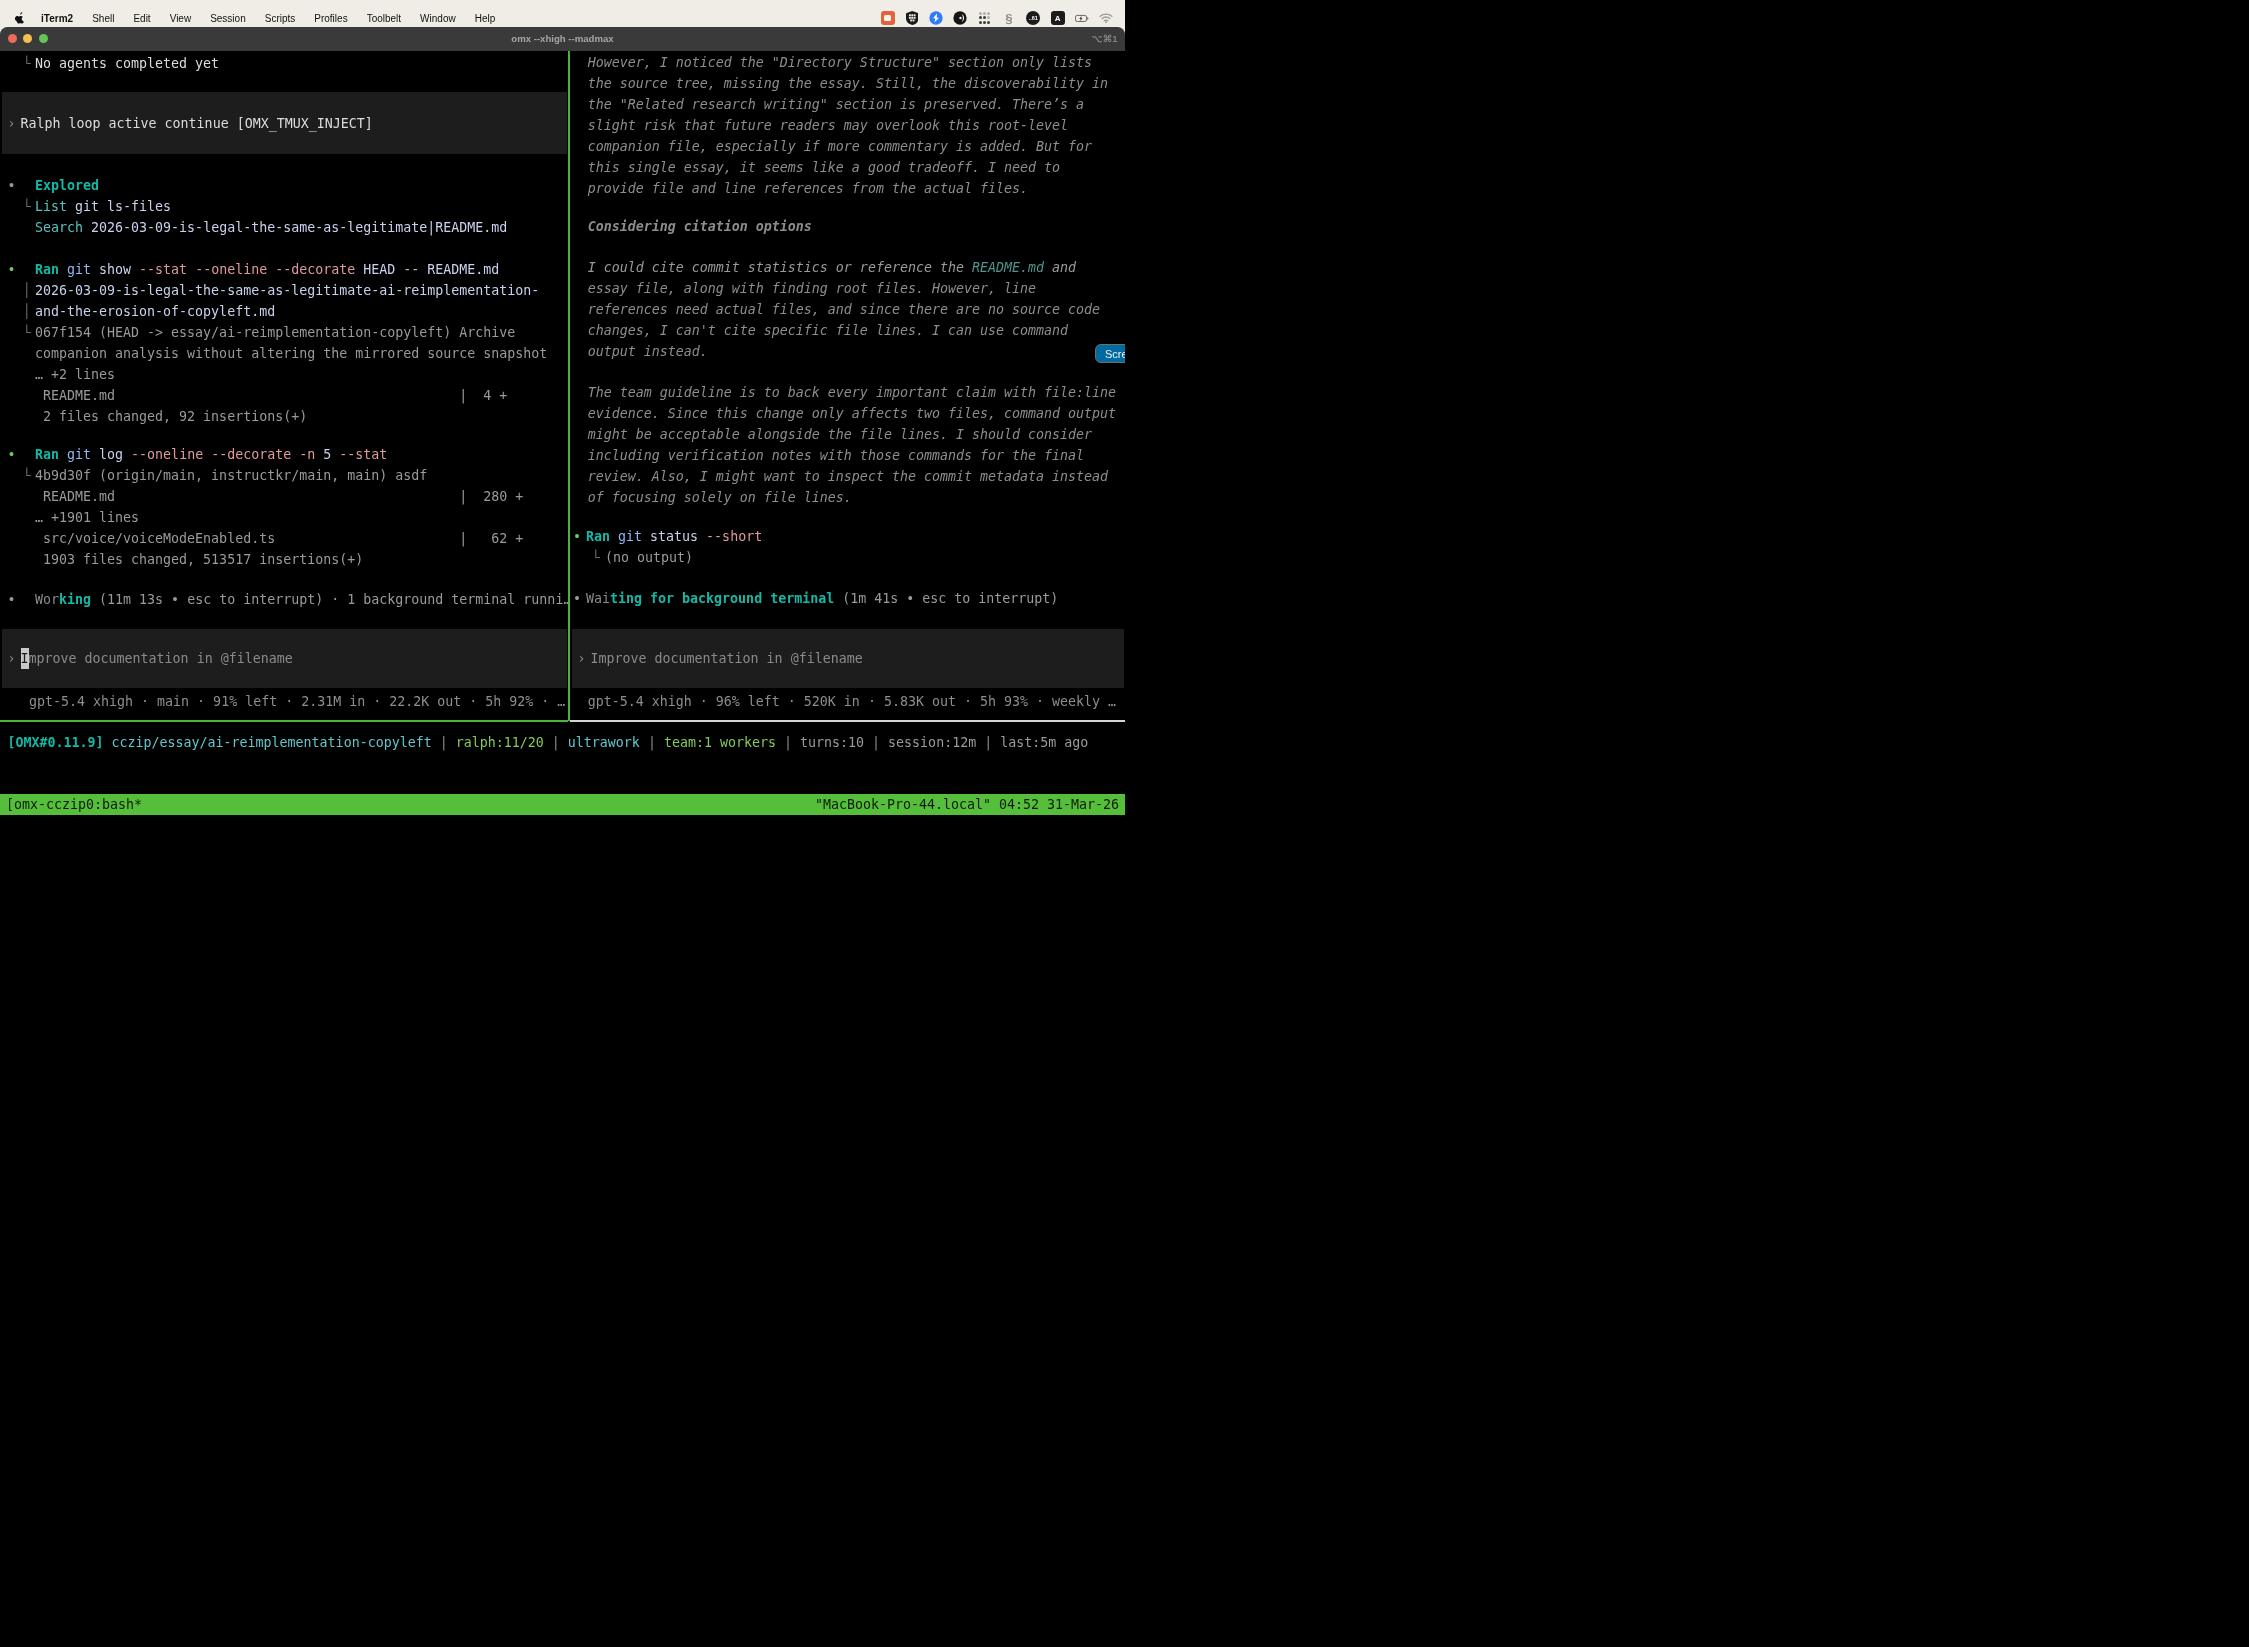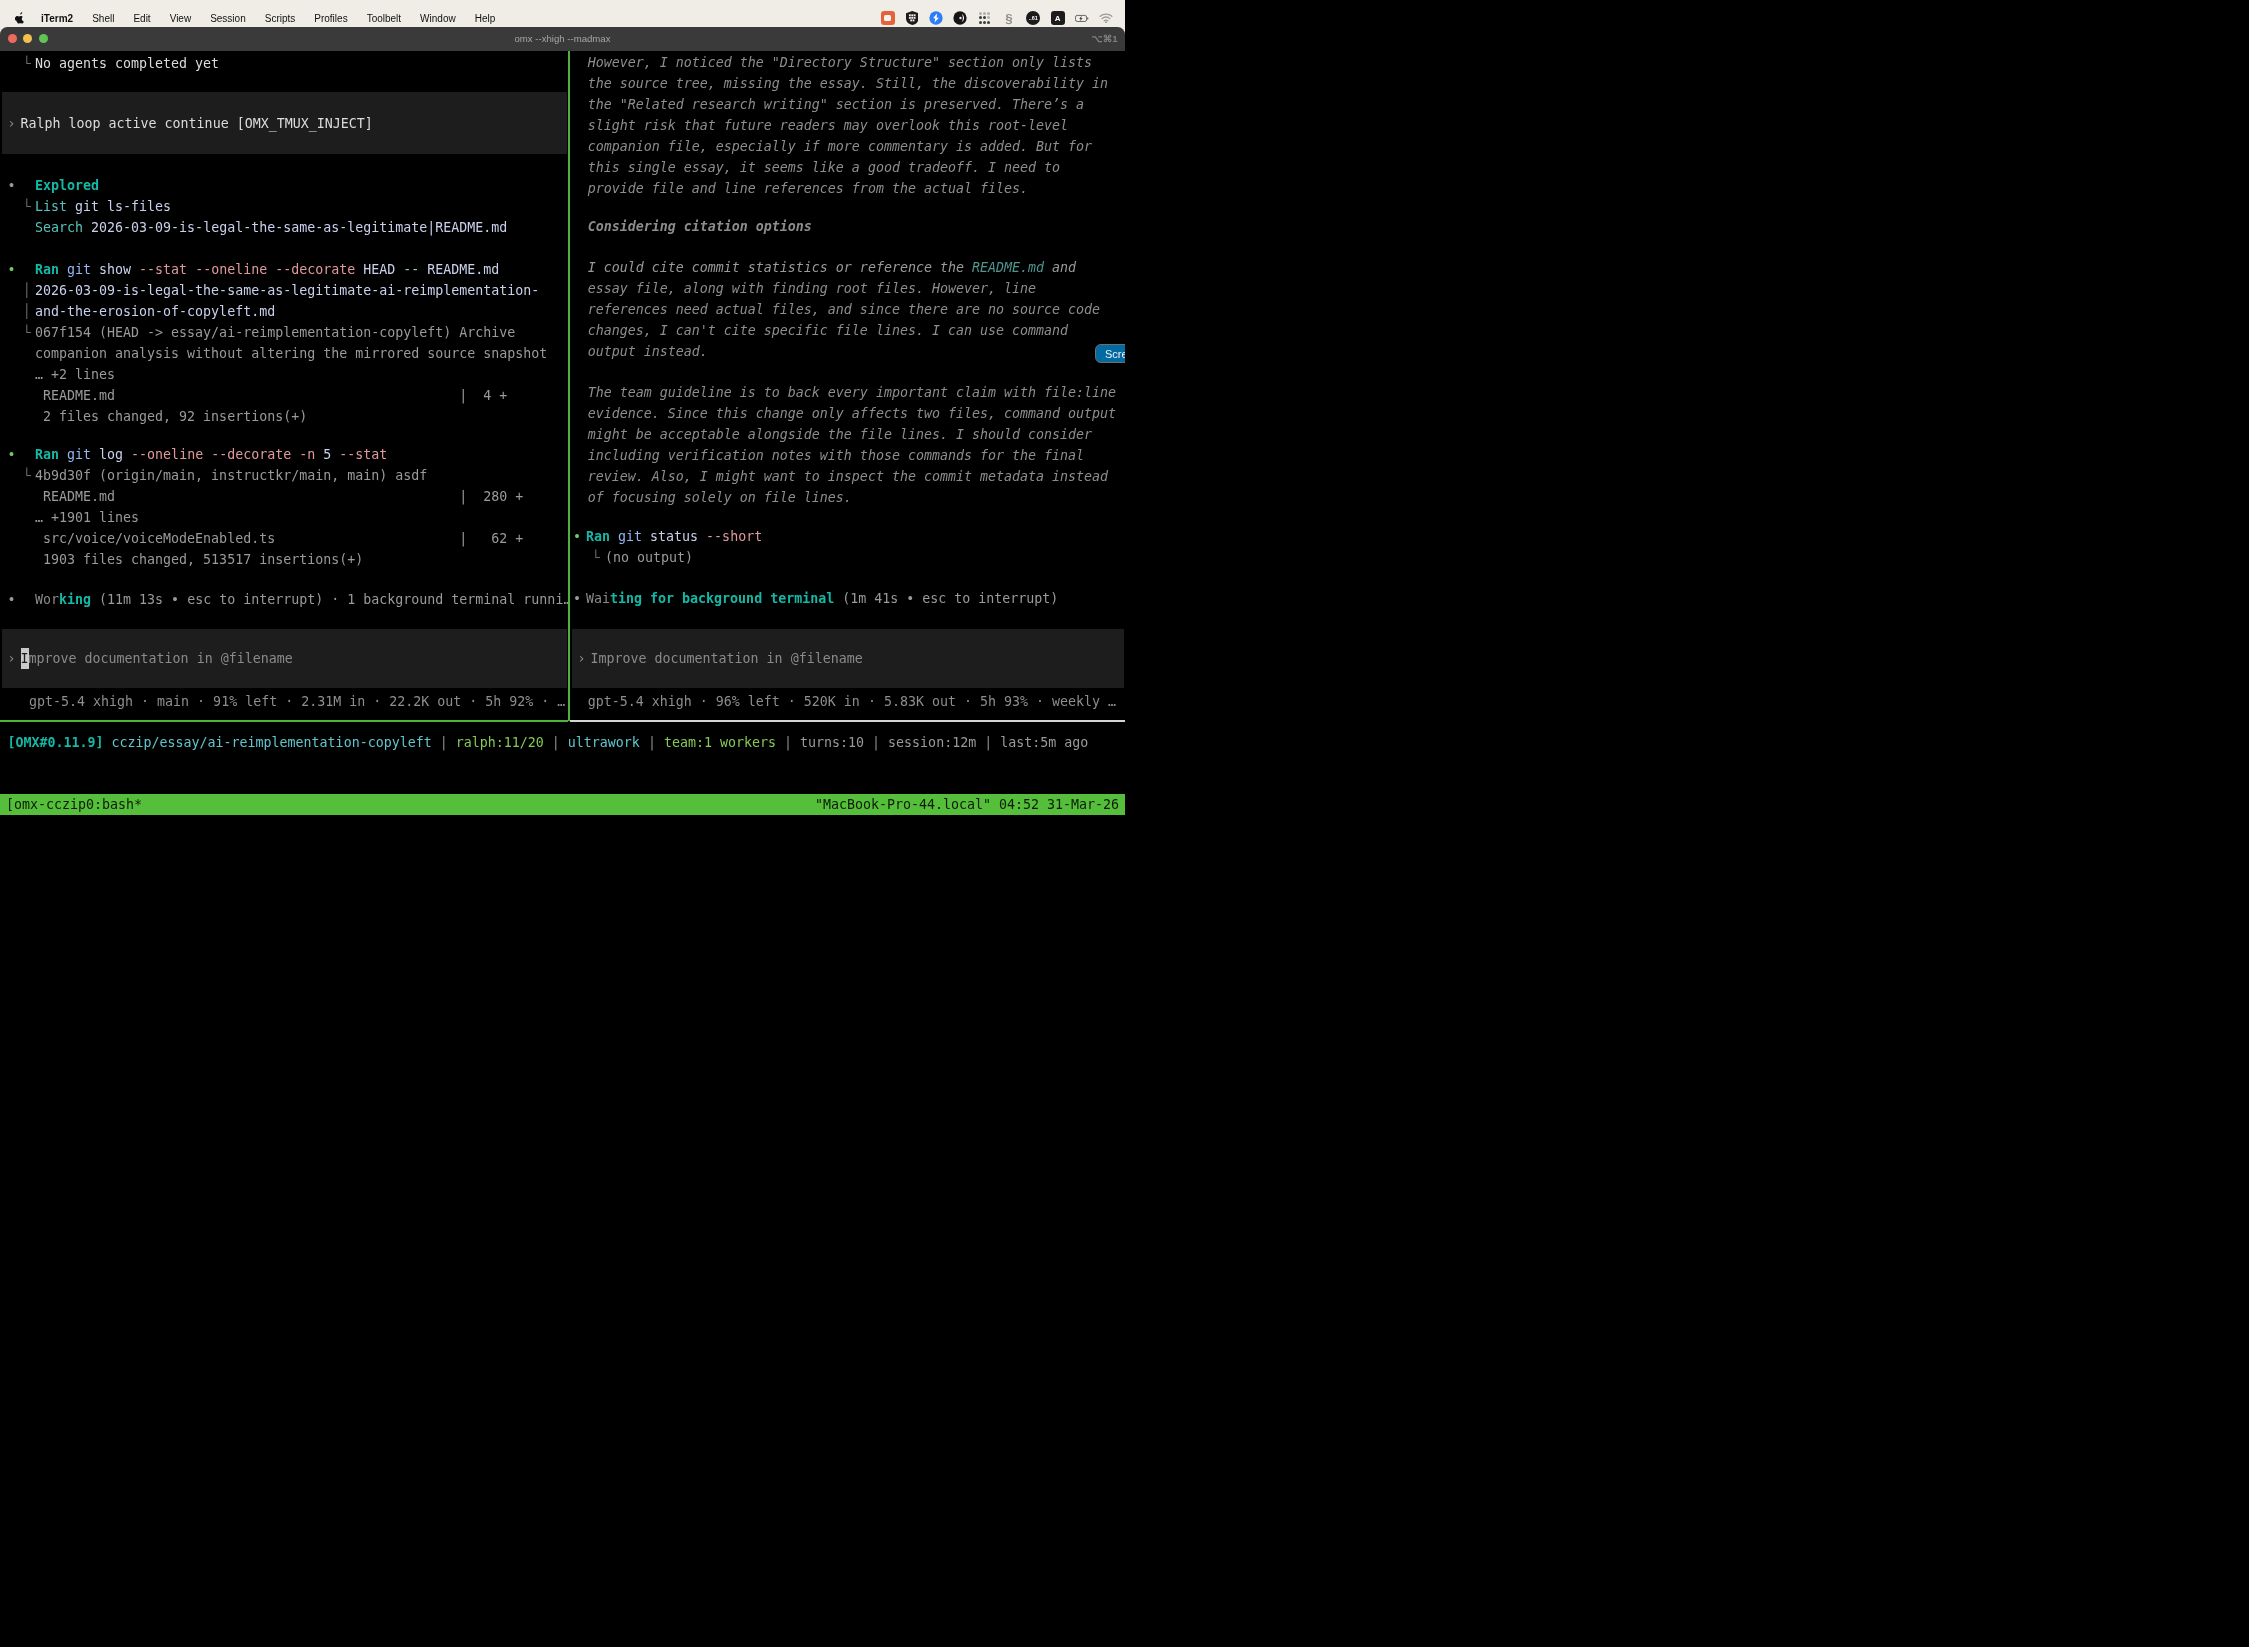--- a/index.html
+++ b/index.html
@@ -18,21 +18,21 @@
   .badge61{font-size:5.5px;font-weight:bold;letter-spacing:0;}
   .grid3{display:grid;grid-template-columns:repeat(3,3.7px);grid-template-rows:repeat(3,3.7px);gap:0.7px;}
   .grid3 i{width:3px;height:3px;border-radius:50%;}
   .squig{color:#8F8F8F;font-size:13.3px;font-weight:bold;}
   
   .titlebar{position:absolute;left:0;top:27px;width:1125px;height:23.6px;background:#3A3A3A;border-radius:7.4px 7.4px 0 0;display:flex;align-items:center;}
   .tl{width:8.9px;height:8.9px;border-radius:50%;margin-left:6.6px;}
   .tl.red{background:#EC6A5E;margin-left:8px;}
   .tl.yel{background:#F5BF4F;}
   .tl.grn{background:#61C554;}
-  .wtitle{position:absolute;left:0;right:0;text-align:center;color:#A6A6A6;font-family:"Liberation Sans",sans-serif;font-size:9.6px;font-weight:normal;}
+  .wtitle{position:absolute;left:0;right:0;text-align:center;color:#A6A6A6;font-family:"Liberation Sans",sans-serif;font-size:9.6px;font-weight:bold;}
   .wshort{position:absolute;right:7.4px;color:#7F7F7F;font-family:"Liberation Sans",sans-serif;font-size:9.6px;font-weight:bold;}
   
   .term{position:absolute;left:0;top:51px;width:1125px;height:773px;background:#000;font-size:13.3px;}
   .pane{position:absolute;top:0;height:668px;overflow:hidden;}
   .pane.left{left:0;width:568px;}
   .pane.right{left:570px;width:555px;}
   .vdiv{position:absolute;left:568px;top:0;width:2.2px;height:670px;background:#4CB43B;}
   .hb-left{position:absolute;left:0;top:669px;width:568px;height:2.2px;background:#4CB43B;}
   .hb-right{position:absolute;left:570px;top:669px;width:555px;height:2.2px;background:#D4D4D4;}
   .blk{position:absolute;left:0;right:0;}

